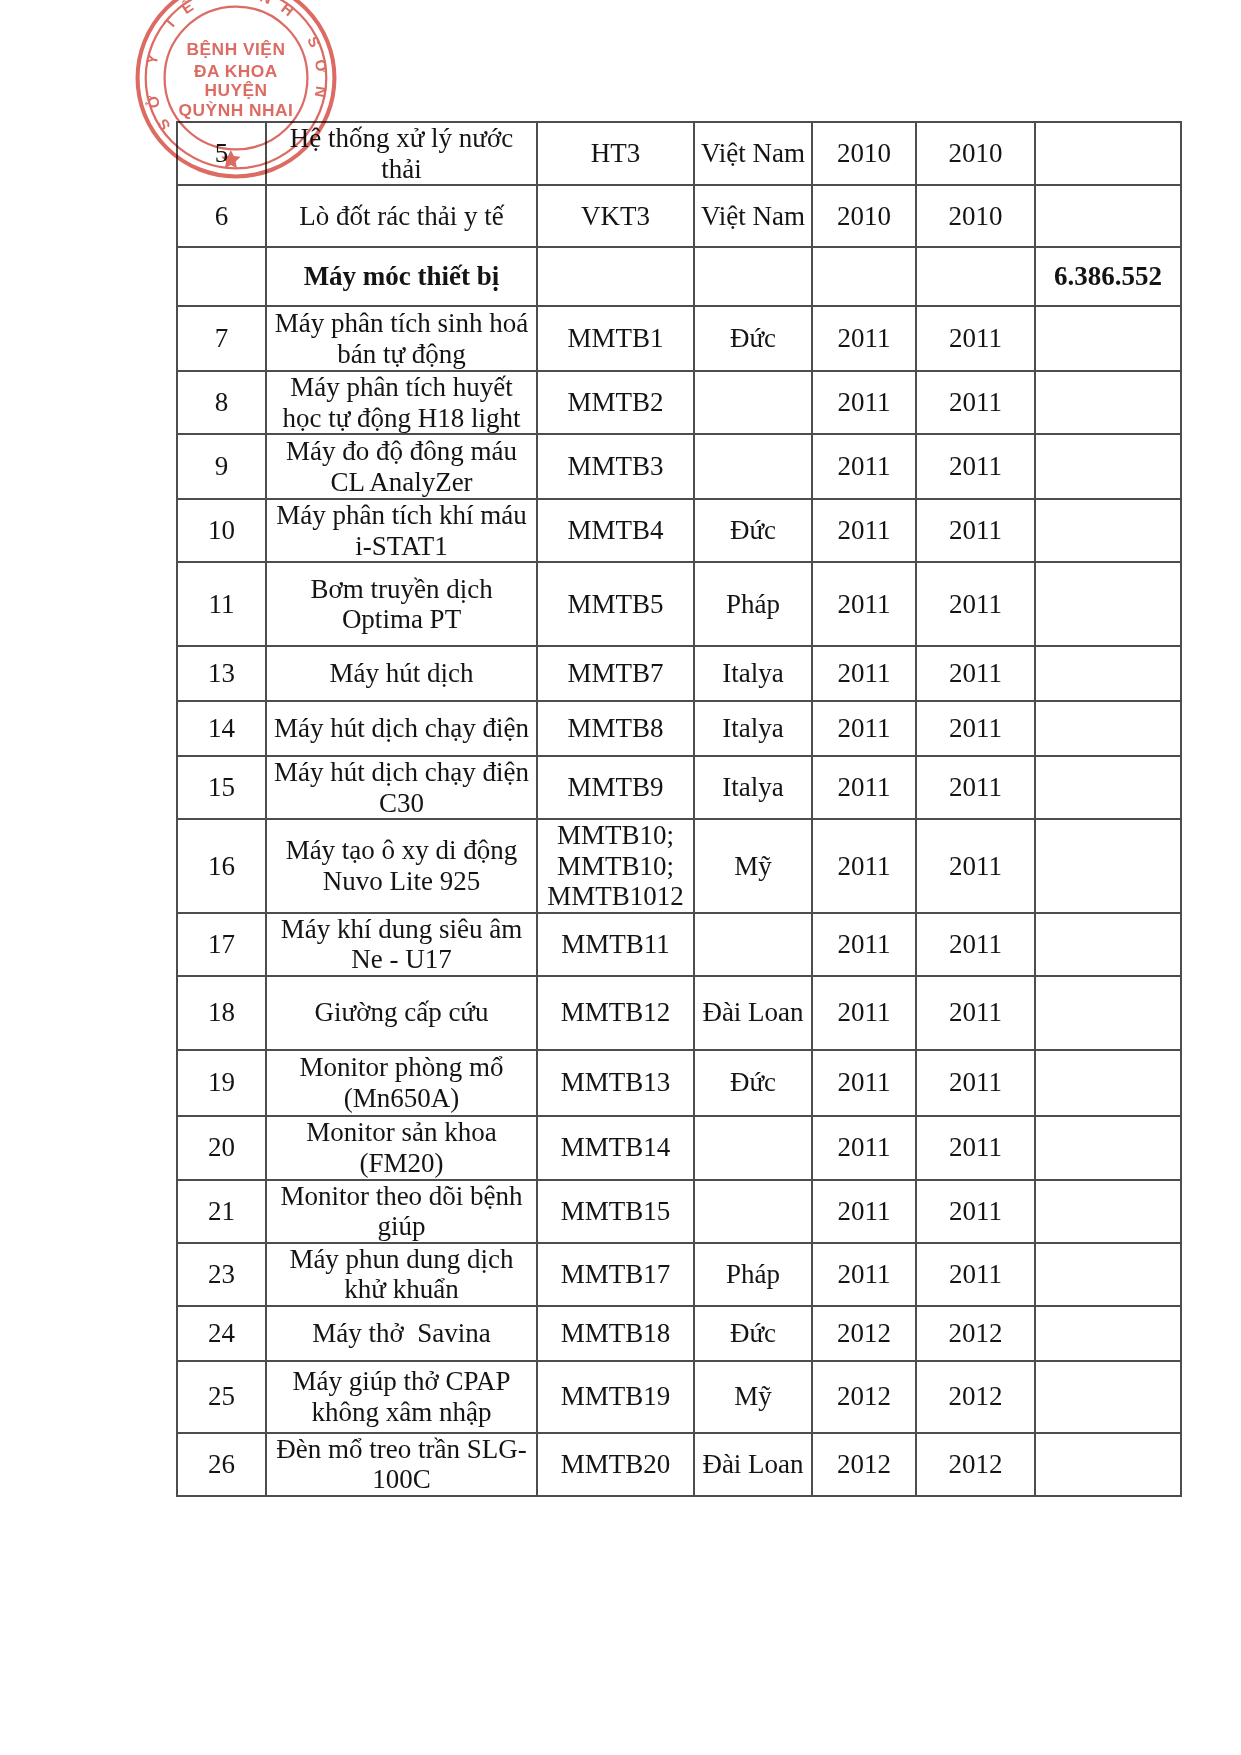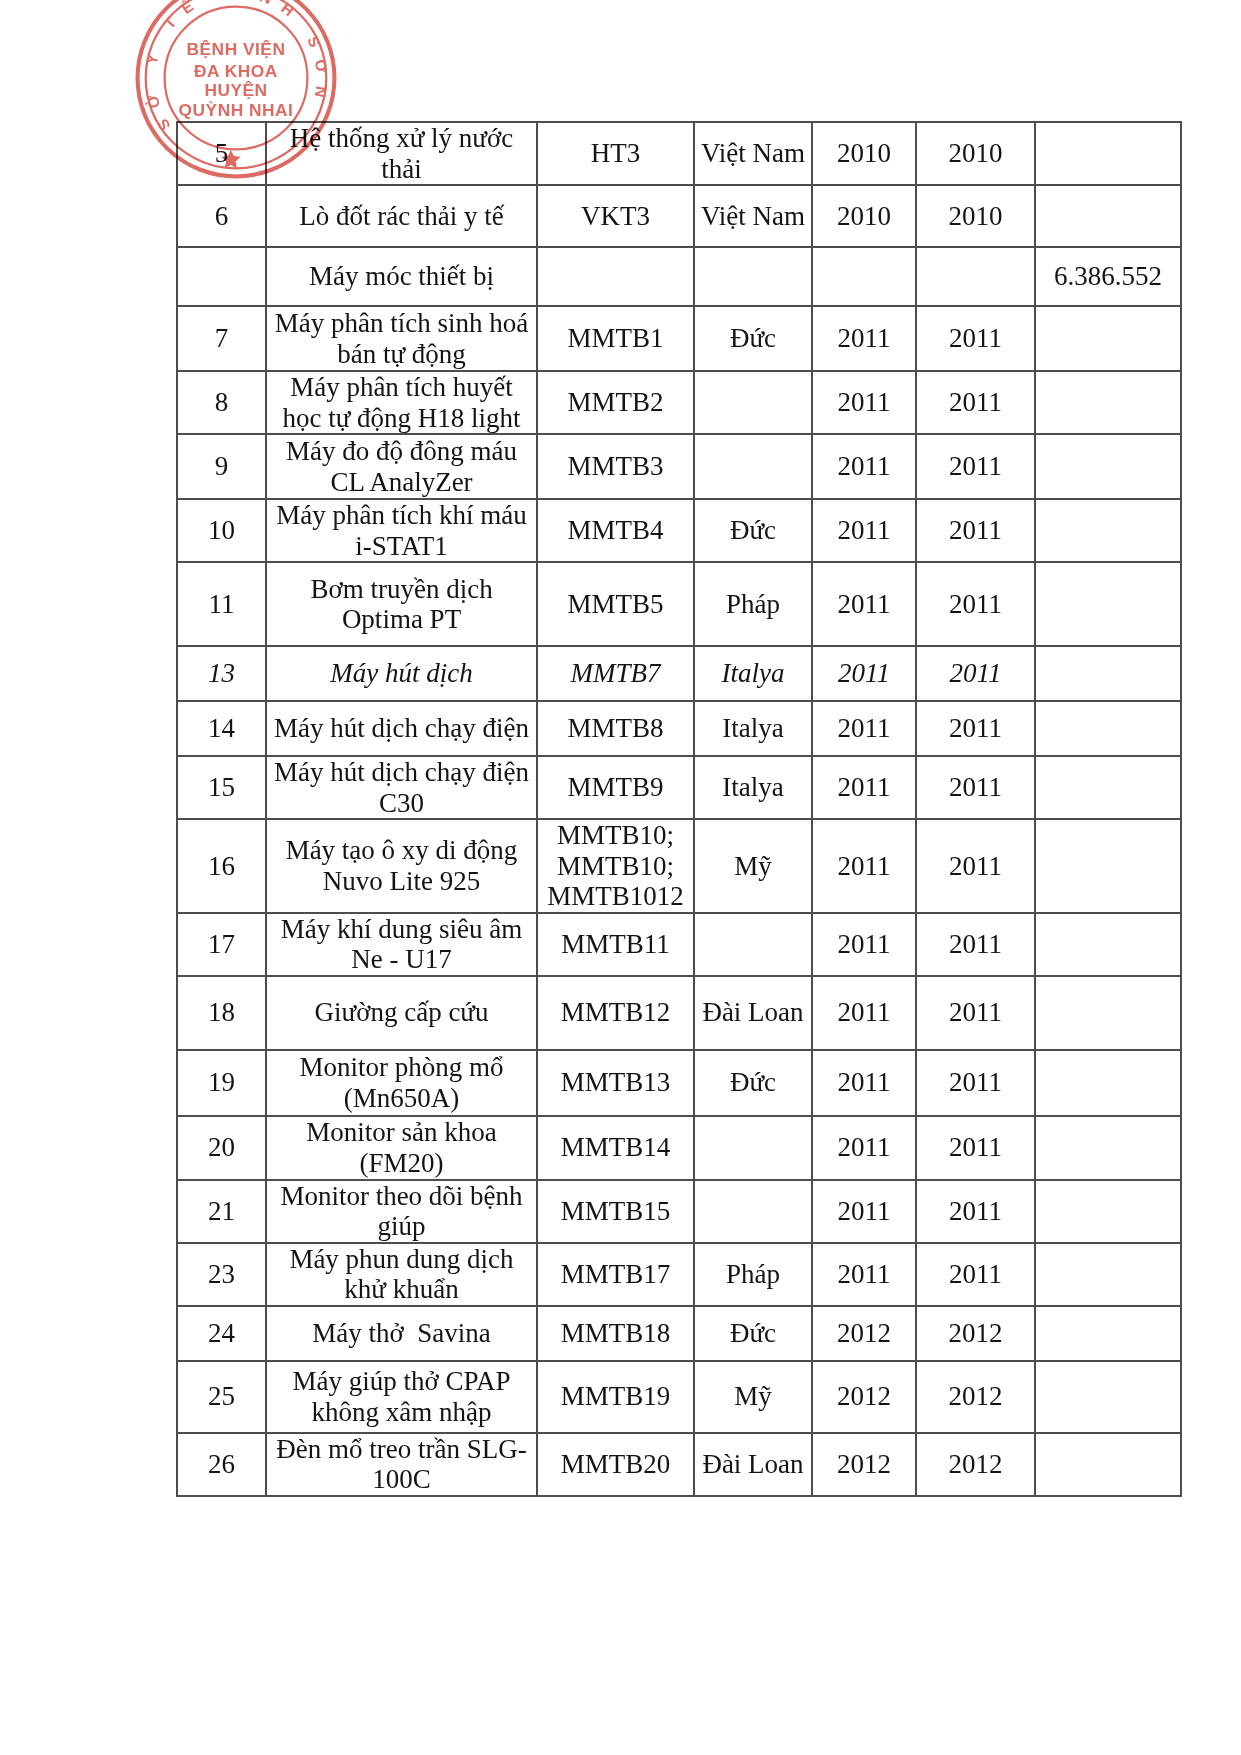--- a/index.html
+++ b/index.html
@@ -26,21 +26,21 @@
     vertical-align:middle;
     overflow:visible;
   }
   td.name-col {
     text-align:left;
     padding:2px 6px 2px 10px;
     white-space:pre-wrap;
   }
   td.country-col { padding:0 12px; }
   tr.section-row td.name-col,
-  tr.section-row td.value-col { font-weight:normal; }
+  tr.section-row td.value-col { font-weight:bold; }
   
   .stamp {
     position:absolute;
     left:134px; top:-24px;
     width:204px; height:204px;
     opacity:0.87;
     mix-blend-mode:multiply;
     pointer-events:none;
   }
   .stamp text {
@@ -132,21 +132,21 @@
         </tr>
         <tr style="height: 84px;">
           <td>11</td>
           <td class="name-col">Bơm truyền dịch Optima PT</td>
           <td>MMTB5</td>
           <td class="country-col">Pháp</td>
           <td>2011</td>
           <td>2011</td>
           <td class="value-col"></td>
         </tr>
-        <tr style="height: 55px; font-style: italic;">
+        <tr style="height: 55px;">
           <td>13</td>
           <td class="name-col">Máy hút dịch</td>
           <td>MMTB7</td>
           <td class="country-col">Italya</td>
           <td>2011</td>
           <td>2011</td>
           <td class="value-col"></td>
         </tr>
         <tr style="height: 55px;">
           <td>14</td>

